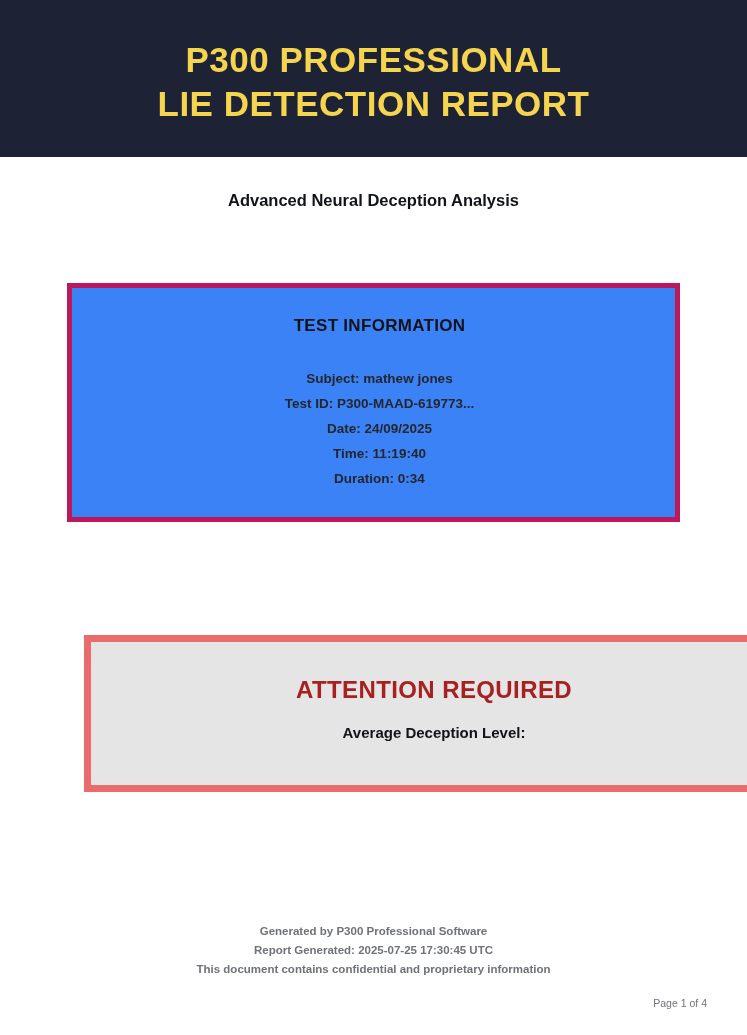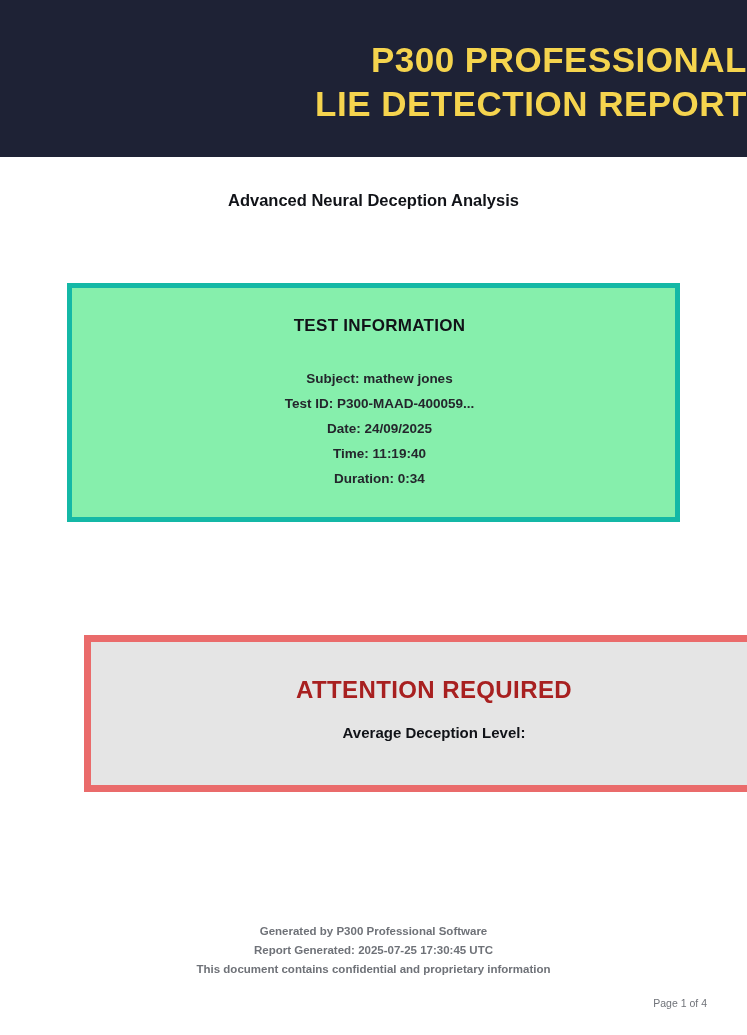--- a/index.html
+++ b/index.html
@@ -17,21 +17,21 @@
   }
 
   
   .header-banner {
     background: #1e2235;
     width: 100%;
     height: 157px;
     box-sizing: border-box;
     display: flex;
     flex-direction: column;
-    align-items: flex-end;
+    align-items: center;
     justify-content: center;
     padding-top: 6px;
   }
   .header-title-line {
     color: #f5d44e;
     font-size: 35px;
     font-weight: bold;
     letter-spacing: 0.5px;
     line-height: 44px;
     text-align: center;
@@ -46,22 +46,22 @@
     margin-top: 34px;
   }
 
   
   .info-card {
     position: absolute;
     left: 67px;
     top: 283px;
     width: 613px;
     box-sizing: border-box;
-    background: #86efac;
-    border: 5px solid #14b8a6;
+    background: #3b82f6;
+    border: 5px solid #be185d;
     padding: 28px 20px 26px 32px;
   }
   .info-card-title {
     text-align: center;
     font-size: 17px;
     font-weight: bold;
     color: #111318;
     margin-bottom: 30px;
     letter-spacing: 0.3px;
   }
@@ -135,21 +135,21 @@
 <div class="header-banner">
   <div class="header-title-line">P300 PROFESSIONAL</div>
   <div class="header-title-line">LIE DETECTION REPORT</div>
 </div>
 
 <div class="subtitle">Advanced Neural Deception Analysis</div>
 
 <div class="info-card">
   <div class="info-card-title">TEST INFORMATION</div>
   <div class="info-line">Subject: mathew jones</div>
-  <div class="info-line">Test ID: P300-MAAD-400059...</div>
+  <div class="info-line">Test ID: P300-MAAD-619773...</div>
   <div class="info-line">Date: 24/09/2025</div>
   <div class="info-line">Time: 11:19:40</div>
   <div class="info-line">Duration: 0:34</div>
 </div>
 
 <div class="alert-card">
   <div class="alert-title">ATTENTION REQUIRED</div>
   <div class="alert-label">Average Deception Level:</div>
 </div>
 

